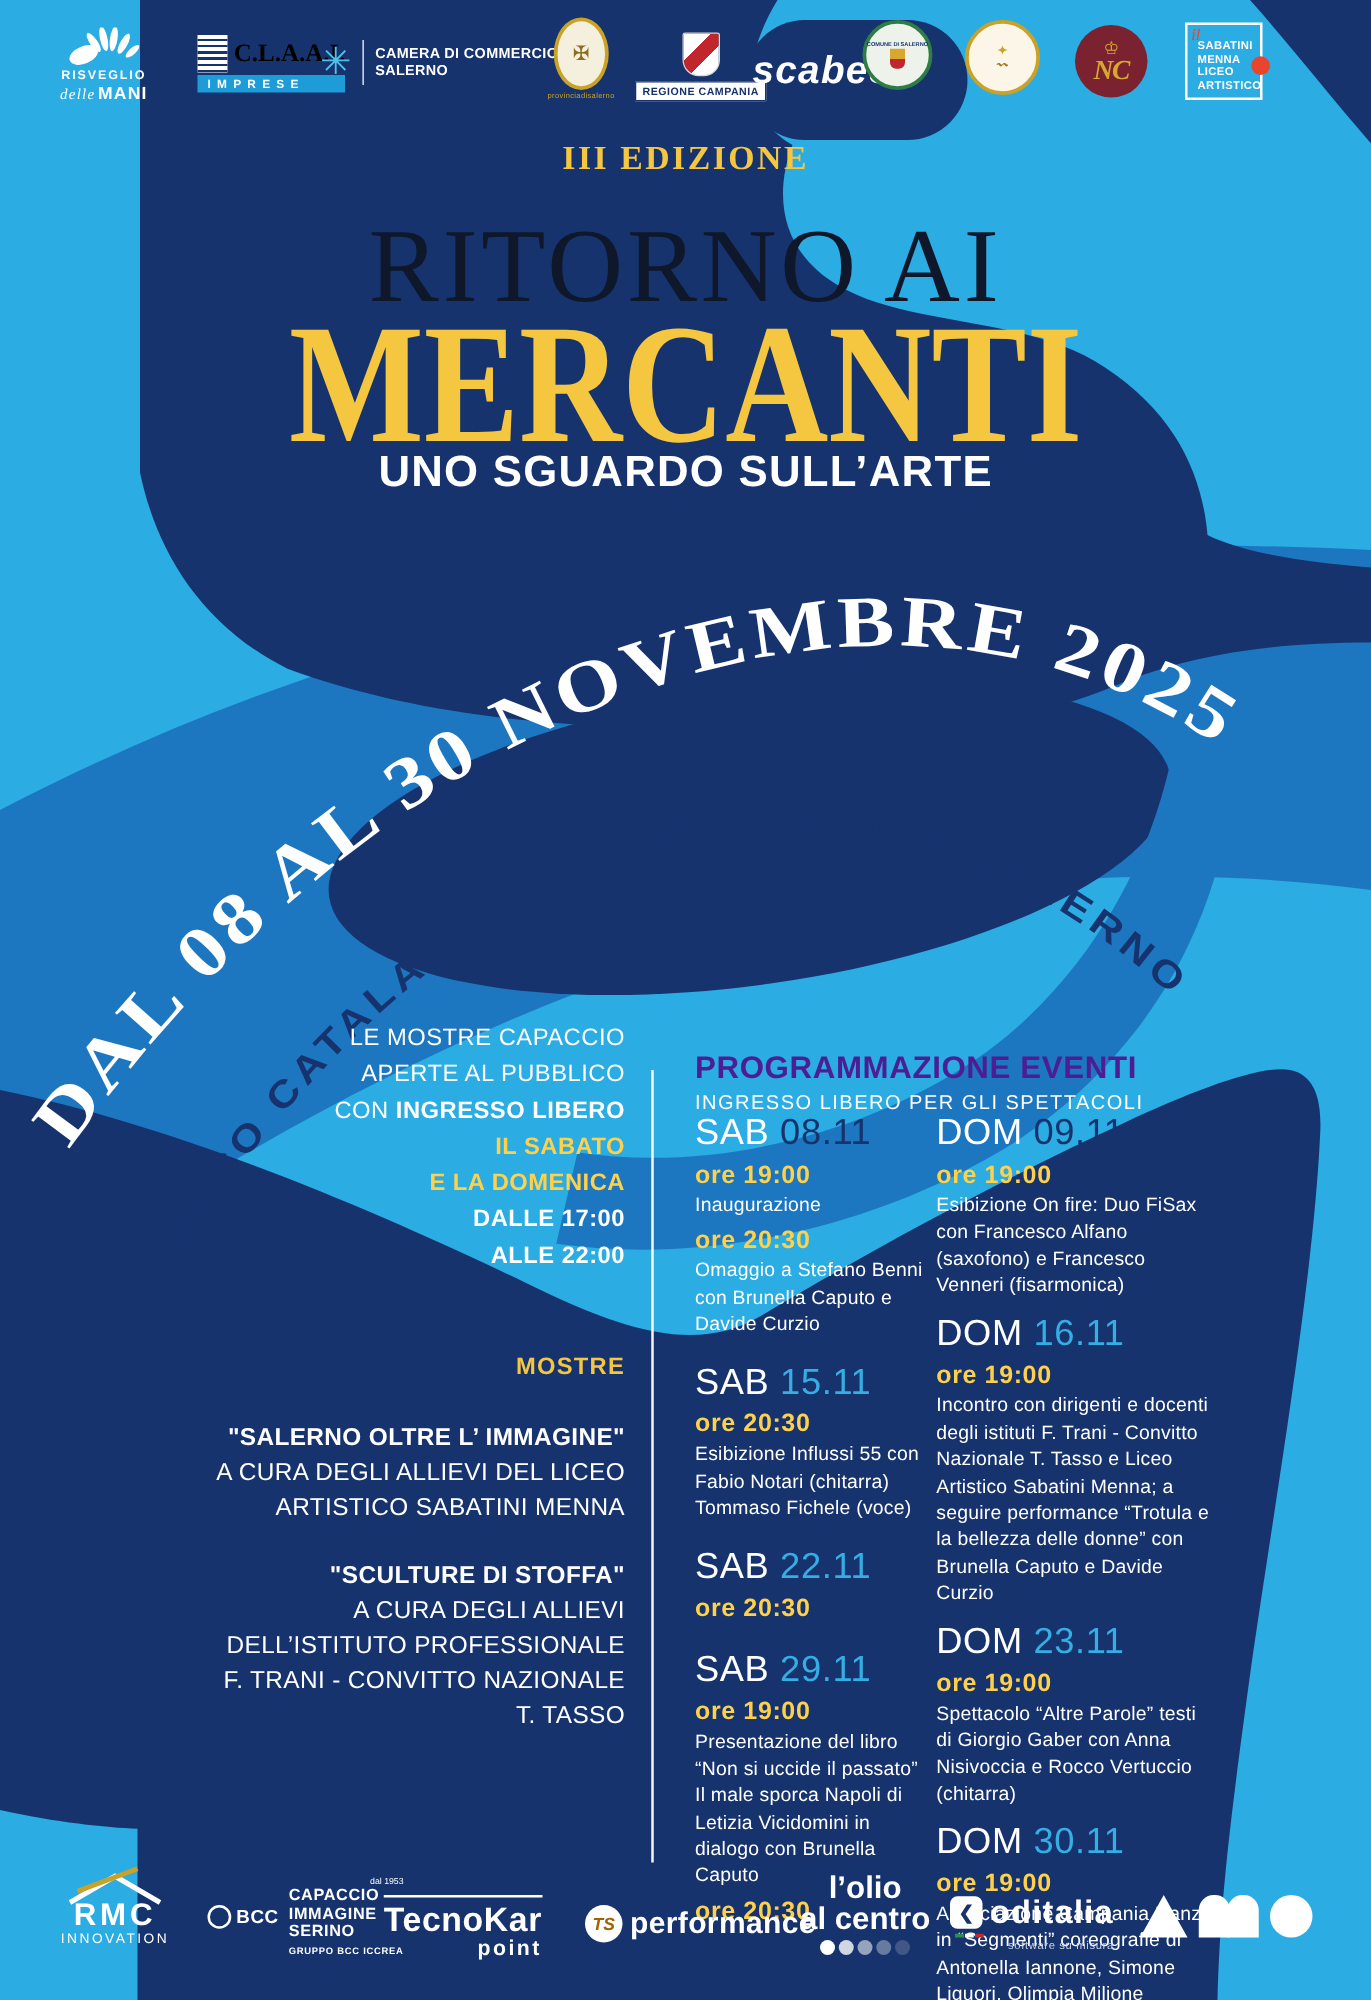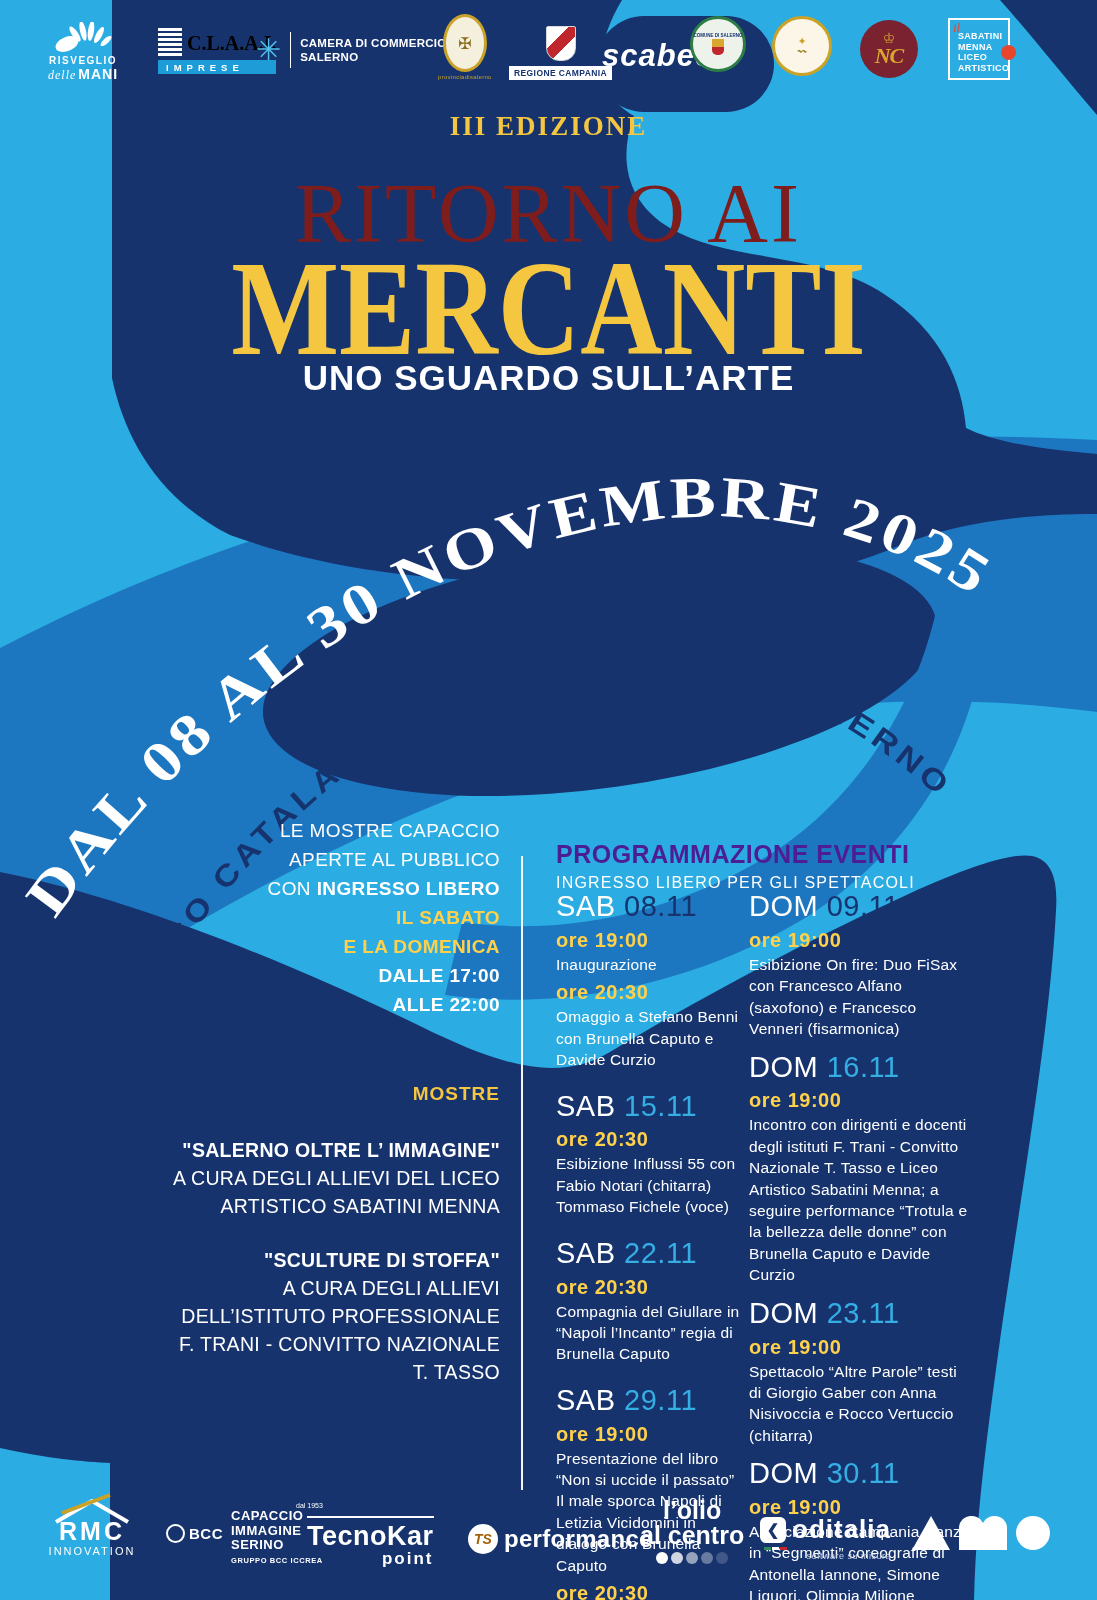--- a/index.html
+++ b/index.html
@@ -11,21 +11,21 @@
 
   
   .arc1{font-family:"Liberation Serif",serif;font-size:58px;font-weight:700;fill:#ffffff;letter-spacing:3px;}
   .arc2{font-family:"Liberation Sans",sans-serif;font-size:30px;font-weight:700;fill:#16336E;letter-spacing:4px;}
 
   
   .t-center{left:0;width:100%;text-align:center;}
   .edition{top:111px;font-family:"Liberation Serif",serif;font-weight:700;font-size:27px;
            letter-spacing:2px;color:#F5C63F;}
   .title1{top:172px;font-family:"Liberation Serif",serif;font-weight:400;font-size:84px;
-          letter-spacing:3px;color:#7f1d1d;line-height:1;}
+          letter-spacing:3px;color:#0f172a;line-height:1;}
   .title2{top:240px;font-family:"Liberation Serif",serif;font-weight:700;font-size:136px;
           letter-spacing:0px;color:#F5C63F;line-height:1;transform:scaleX(.84);transform-origin:center;}
   .subtitle{top:358px;font-weight:700;font-size:35px;letter-spacing:1px;color:#fff;}
 
   
   .logo{display:flex;flex-direction:column;align-items:center;color:#fff;}
   .lr{display:flex;align-items:center;}
   .risveglio-name{font-size:10px;letter-spacing:1.5px;font-weight:700;margin-top:1px;}
   .risveglio-row{font-size:14px;font-weight:700;letter-spacing:1px;}
   .risveglio-script{font-family:"Liberation Serif",serif;font-style:italic;font-weight:400;font-size:12px;margin-right:2px;}
@@ -278,21 +278,20 @@
       <div class="ev-desc">Omaggio a Stefano Benni con Brunella Caputo e Davide Curzio</div>
     </div>
     <div class="event">
       <div class="ev-head"><span>SAB</span> <span class="ev-date d-cyan">15.11</span></div>
       <div class="ev-time">ore 20:30</div>
       <div class="ev-desc">Esibizione Influssi 55 con Fabio Notari (chitarra) Tommaso Fichele (voce)</div>
     </div>
     <div class="event">
       <div class="ev-head"><span>SAB</span> <span class="ev-date d-cyan">22.11</span></div>
       <div class="ev-time">ore 20:30</div>
-      <div class="ev-desc">Compagnia del Giullare in “Napoli l’Incanto” regia di Brunella Caputo</div>
     </div>
     <div class="event">
       <div class="ev-head"><span>SAB</span> <span class="ev-date d-cyan">29.11</span></div>
       <div class="ev-time">ore 19:00</div>
       <div class="ev-desc">Presentazione del libro “Non si uccide il passato” Il male sporca Napoli di Letizia Vicidomini in dialogo con Brunella Caputo</div>
       <div class="ev-time">ore 20:30</div>
 
     </div>
   </div>
 

